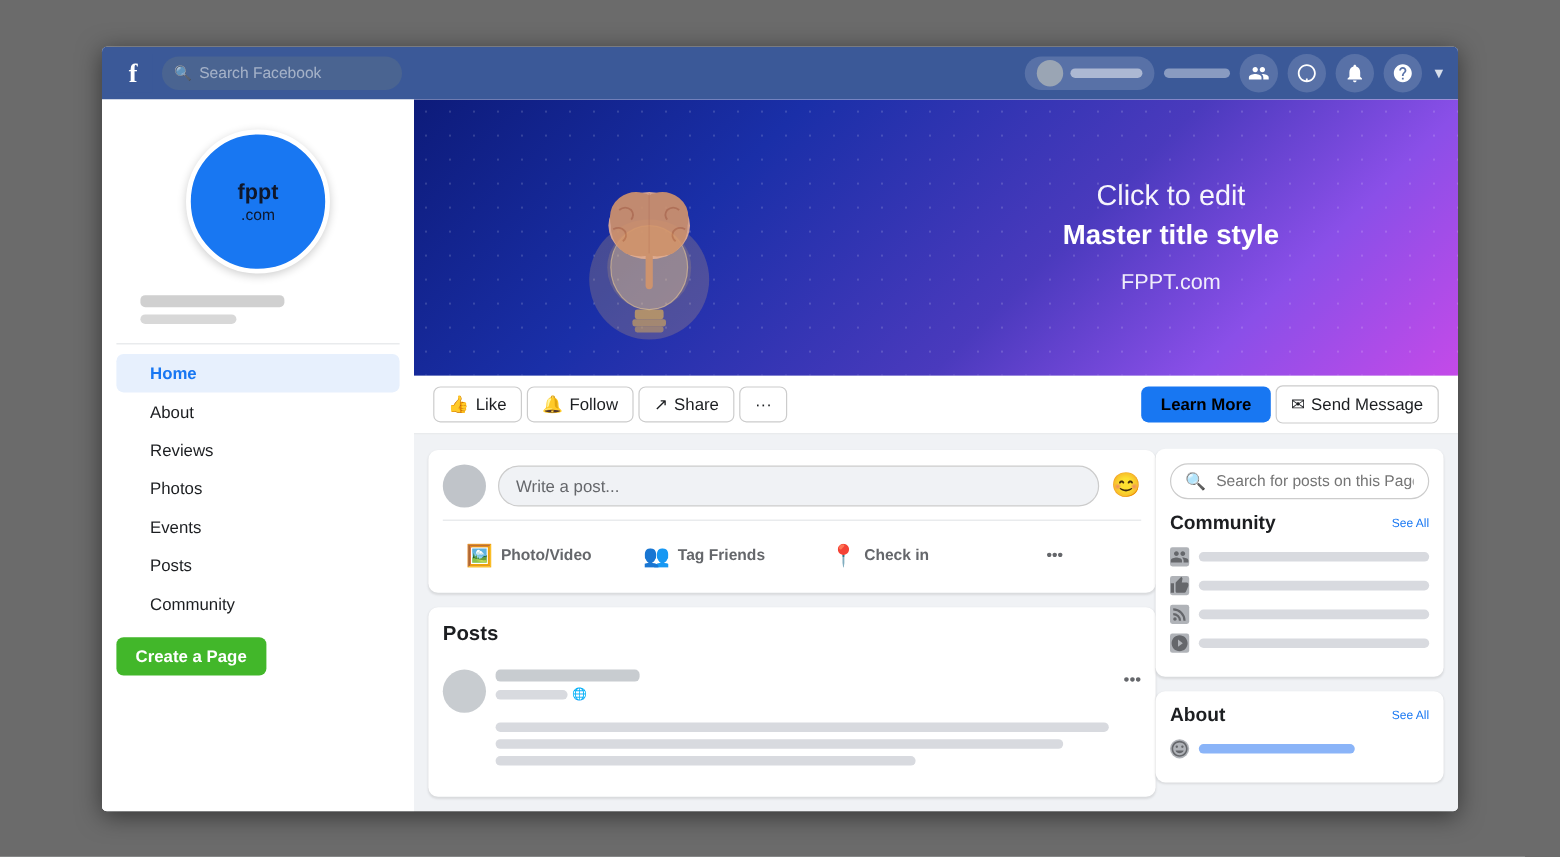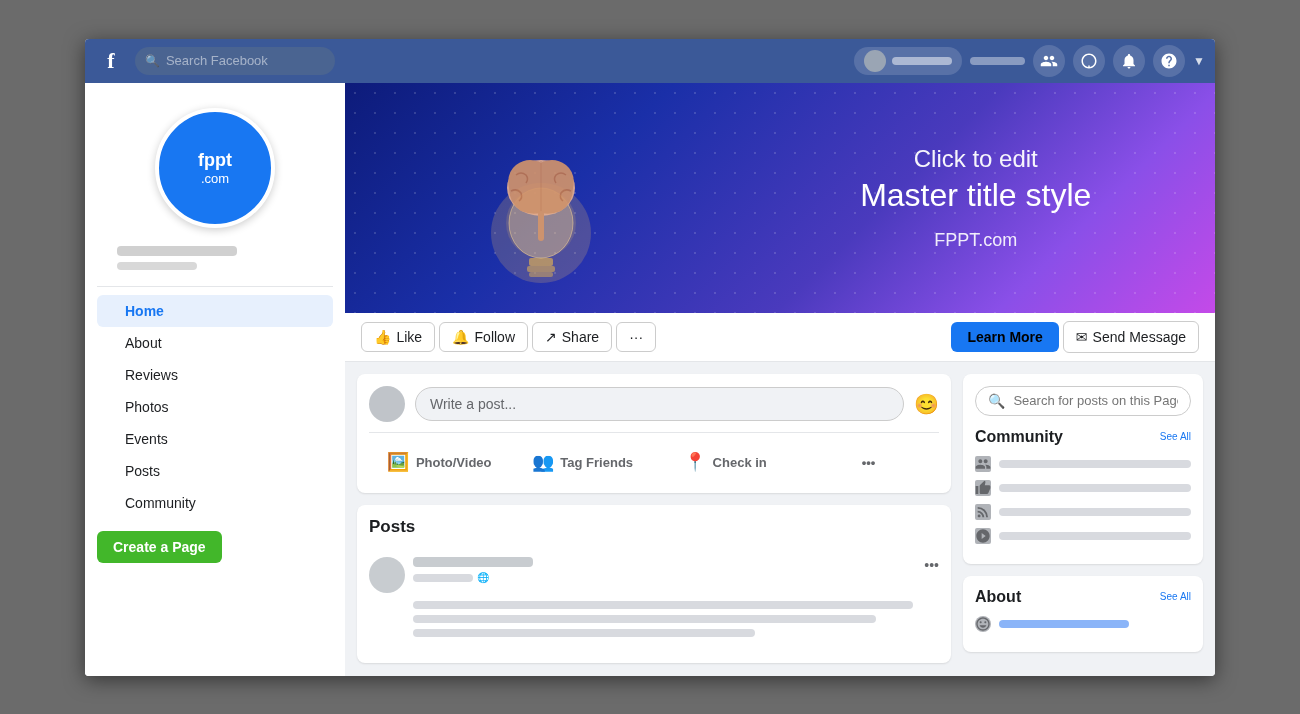--- a/index.html
+++ b/index.html
@@ -142,21 +142,21 @@
       background: #1877f2;
       display: flex;
       align-items: center;
       justify-content: center;
       border: 4px solid white;
       box-shadow: 0 2px 8px rgba(0,0,0,0.2);
       overflow: hidden;
     }
     .fppt-logo {
       text-align: center;
-      color: #ffffff;
+      color: #0f172a;
     }
     .fppt-logo .fppt-text {
       font-size: 18px;
       font-weight: bold;
     }
     .fppt-logo .com-text {
       font-size: 13px;
     }
     .page-name-bars {
       padding: 8px 20px;
@@ -239,22 +239,22 @@
       color: white;
       text-align: center;
     }
     .cover-title-1 {
       font-size: 24px;
       font-weight: 300;
       margin-bottom: 4px;
       opacity: 0.95;
     }
     .cover-title-2 {
-      font-size: 32px;
-      font-weight: 400;
+      font-size: 23px;
+      font-weight: 700;
       margin-bottom: 16px;
     }
     .cover-subtitle {
       font-size: 18px;
       font-weight: 400;
       opacity: 0.9;
     }
 
     
     .action-bar {
@@ -298,23 +298,23 @@
       background: white;
       cursor: pointer;
       font-size: 14px;
       color: #1c1e21;
       font-weight: 500;
     }
 
     
     .content-area {
       display: flex;
-      gap: 12px;
+      gap: 0;
       padding: 12px;
-      align-items: center;
+      align-items: flex-end;
     }
 
     
     .feed-column {
       flex: 1;
       min-width: 0;
     }
 
     
     .write-post-box {

